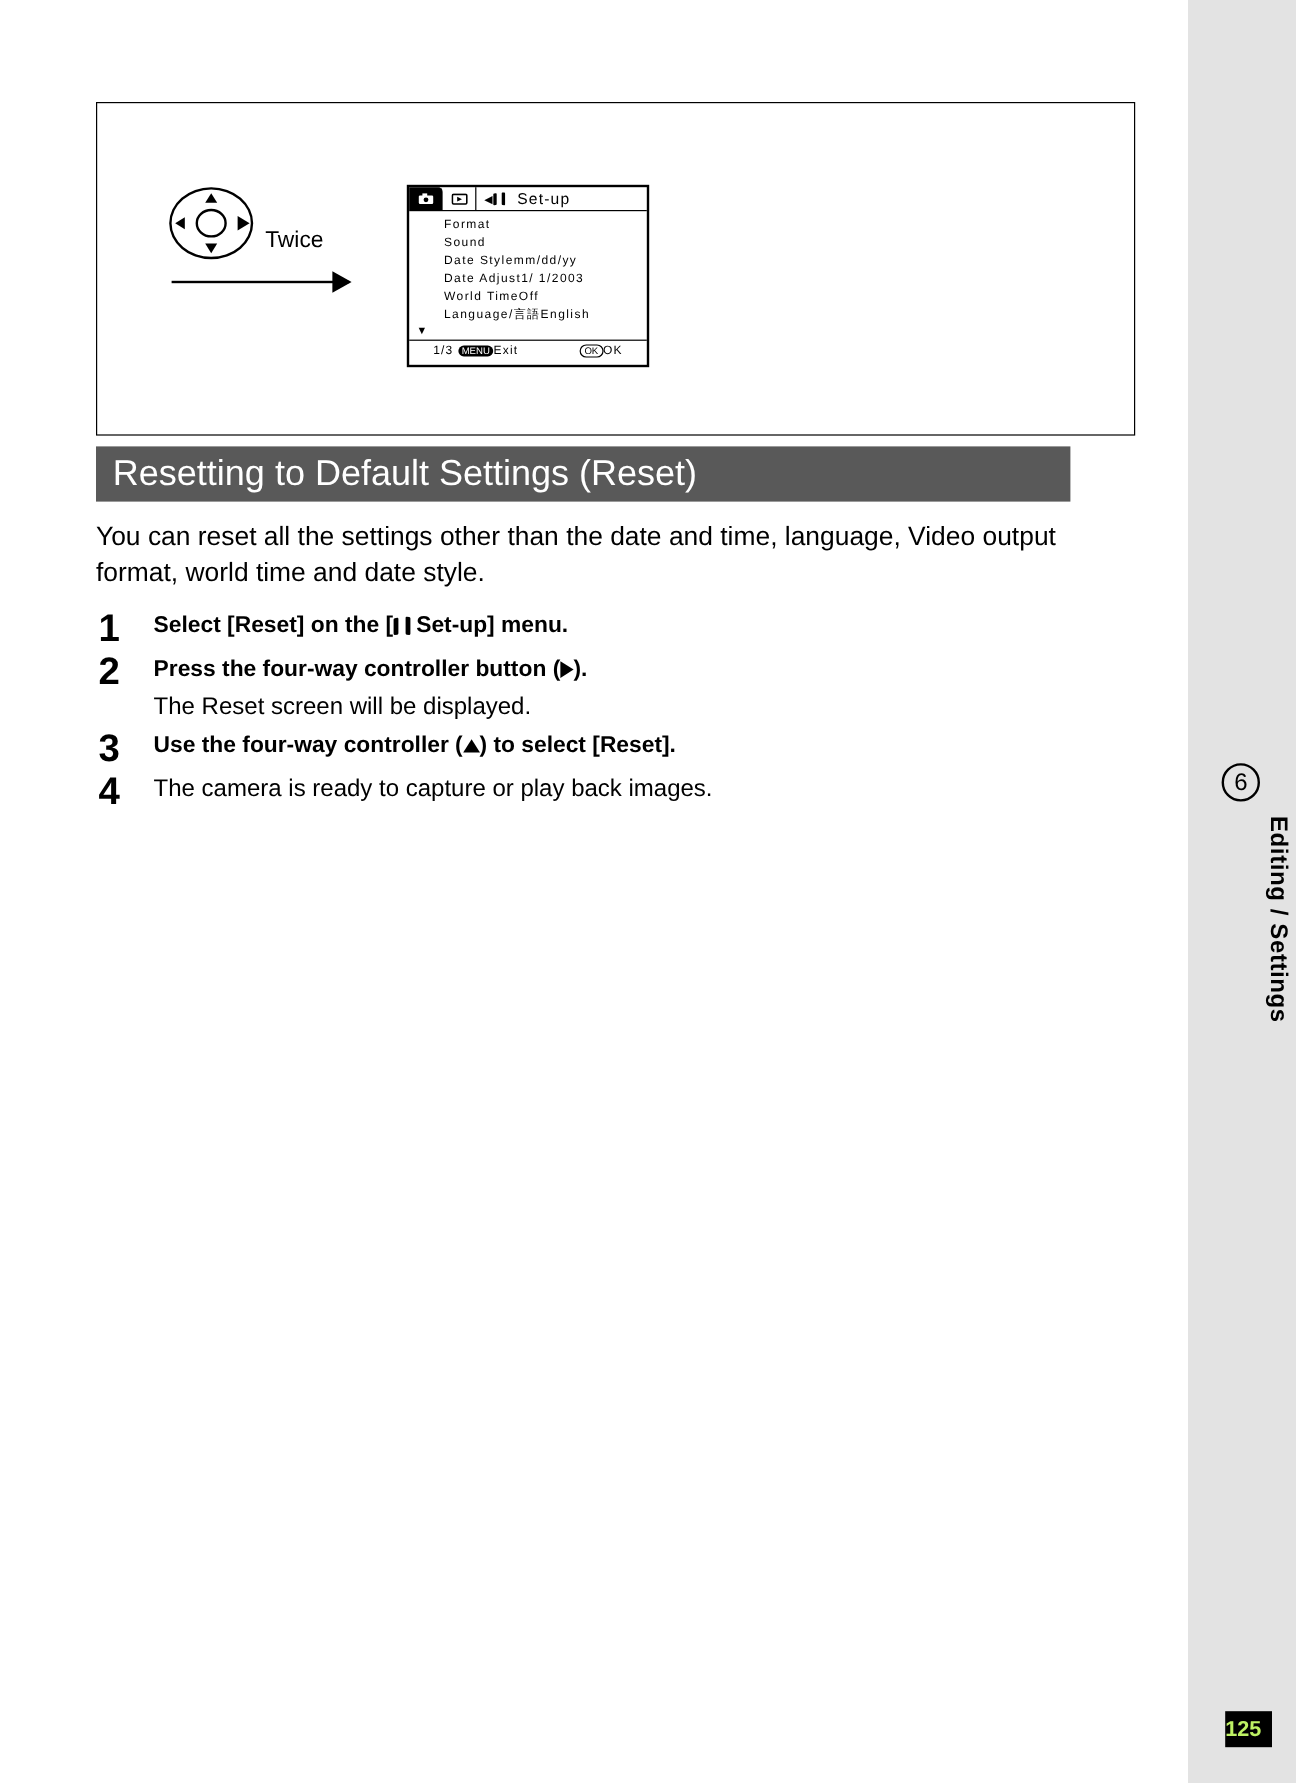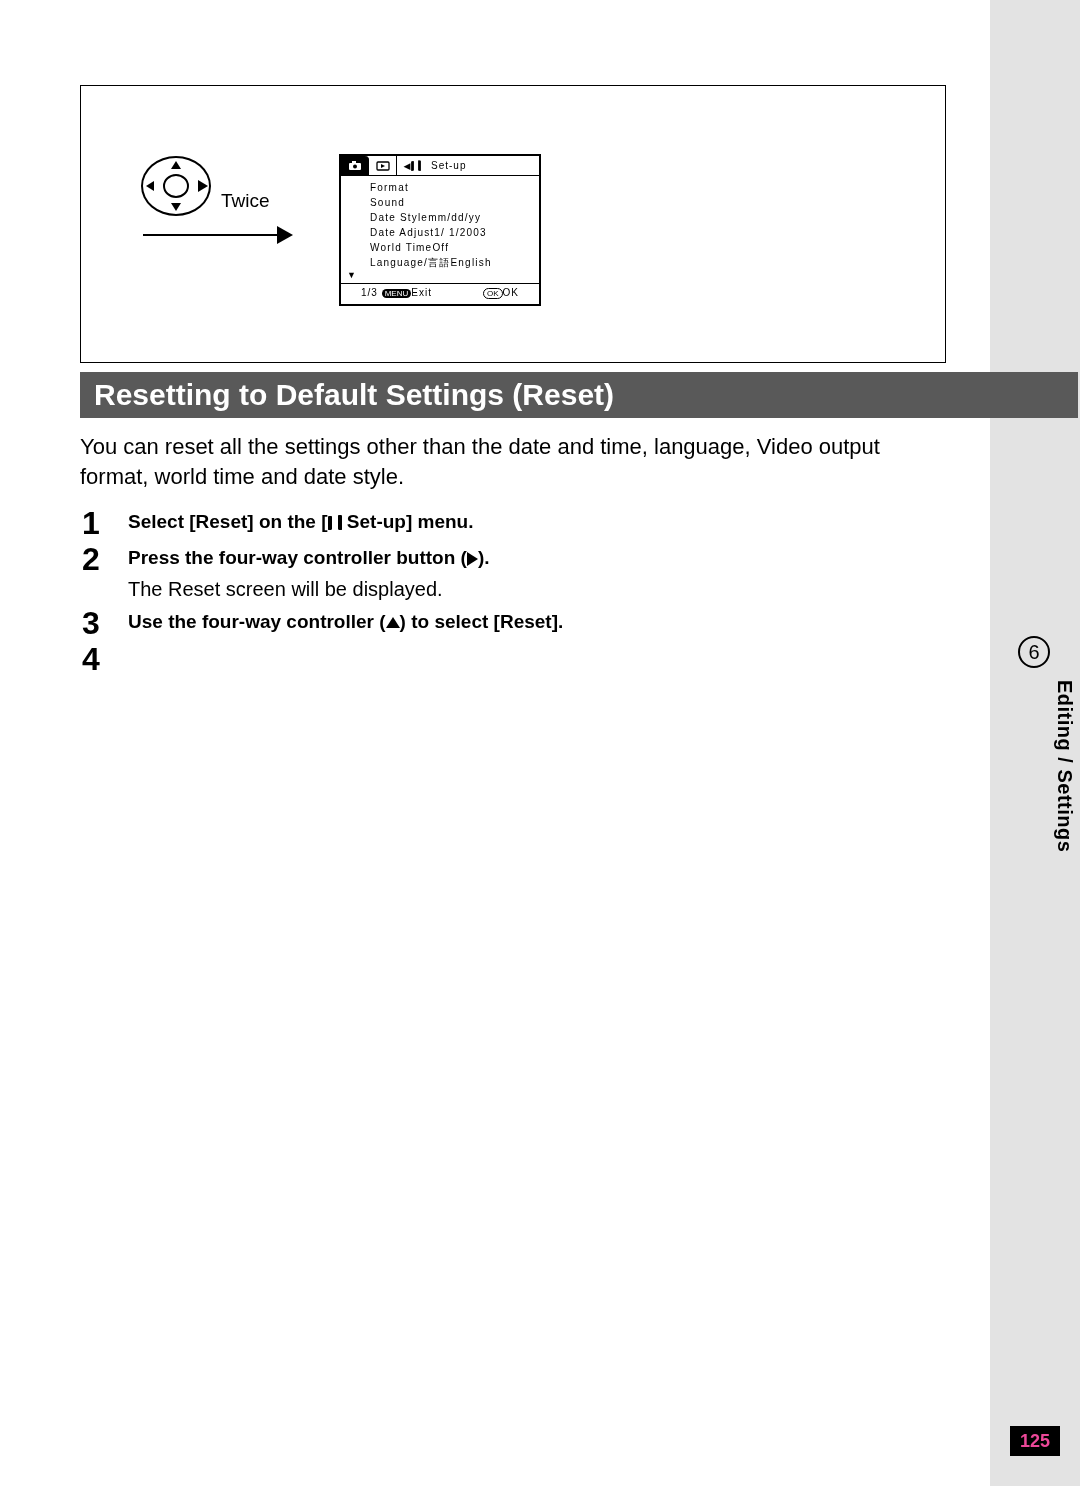--- a/index.html
+++ b/index.html
@@ -23,27 +23,26 @@
     top: 0;
     right: 0;
     width: 90px;
     height: 100%;
     background: #e3e3e3;
   }
   .page-number {
     position: absolute;
     bottom: 30px;
     right: 20px;
-    width: 50px;
+    width: 39px;
     height: 30px;
     background: #000;
-    color: #ec4899;
+    color: #bef264;
     font-weight: bold;
     font-size: 18px;
-    text-align: center;
     line-height: 30px;
   }
   .chapter-circle {
     position: absolute;
     top: 636px;
     right: 30px;
     width: 32px;
     height: 32px;
     border: 2px solid #000;
     border-radius: 50%;
@@ -148,43 +147,43 @@
     border-right: 1.5px solid #000;
     height: 100%;
     display: flex;
     align-items: center;
     justify-content: center;
     font-size: 10px;
   }
   .tab.cam { width: 28px; background:#000; color:#fff; border-top-right-radius:4px;}
   .tab.play { width: 28px; }
   .tab.setup-lab { width: 32px; border-right:none; }
-  .tab.setup-text { flex:1; border:none; font-size:10px; letter-spacing:1px; text-align:right; padding-left:2px; justify-content:flex-start;}
+  .tab.setup-text { flex:1; border:none; font-size:13px; letter-spacing:1px; text-align:right; padding-left:2px; justify-content:flex-start;}
   .lcd-body {
     padding: 4px 6px 0 6px;
     font-size: 10px;
     letter-spacing: 1.2px;
   }
   .lcd-row { display:flex; justify-content:flex-start; line-height:15px;padding-left:23px; }
   .lcd-divider { border-top:1.5px solid #000; margin:3px -6px 0 -6px; }
   .lcd-footer { display:flex; justify-content:space-between; font-size:10px; padding:3px 20px; letter-spacing:1px;}
   .down-caret { font-size:9px; }
   .menu-pill{display:inline-block;background:#000;color:#fff;border-radius:6px;padding:0 3px;font-size:8px;vertical-align:middle;letter-spacing:0;}
   .ok-pill{display:inline-block;border:1px solid #000;border-radius:7px;padding:0 3px;font-size:8px;vertical-align:middle;letter-spacing:0;}
 
   
   .section-title {
     position: absolute;
     top: 372px;
     left: 80px;
-    width: 998px;
+    width: 812px;
     background: #595959;
     color: #fff;
     font-size: 30px;
-    font-weight: bold;
+    font-weight: normal;
     padding: 6px 14px;
   }
   .intro {
     position: absolute;
     top: 432px;
     left: 80px;
     width: 850px;
     font-size: 22px;
     line-height: 30px;
   }
@@ -317,16 +316,17 @@
       <div class="step-num">3</div>
       <div class="step-body">
         <div class="step-title">
           <span>Use the four-way controller (</span><span class="tri-inline up"></span><span>) to select [Reset].</span>
         </div>
       </div>
     </div>
     <div class="step-row">
       <div class="step-num">4</div>
       <div class="step-body">
+        <div class="step-desc">The camera is ready to capture or play back images.</div>
       </div>
     </div>
   </div>
 </div>
 
 </body></html>

